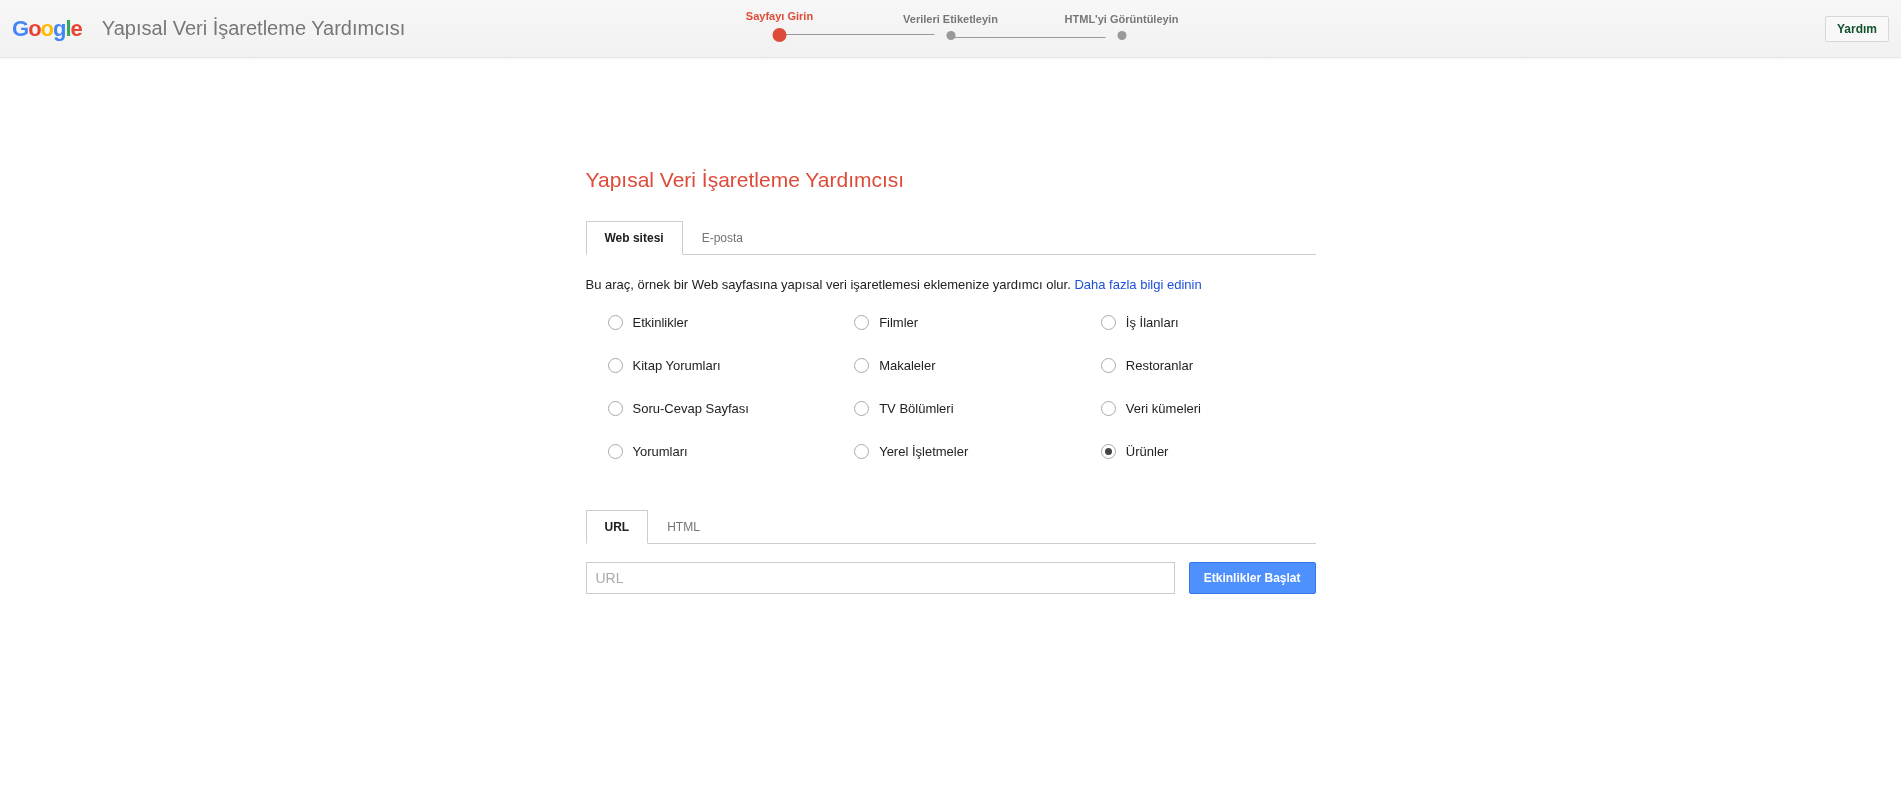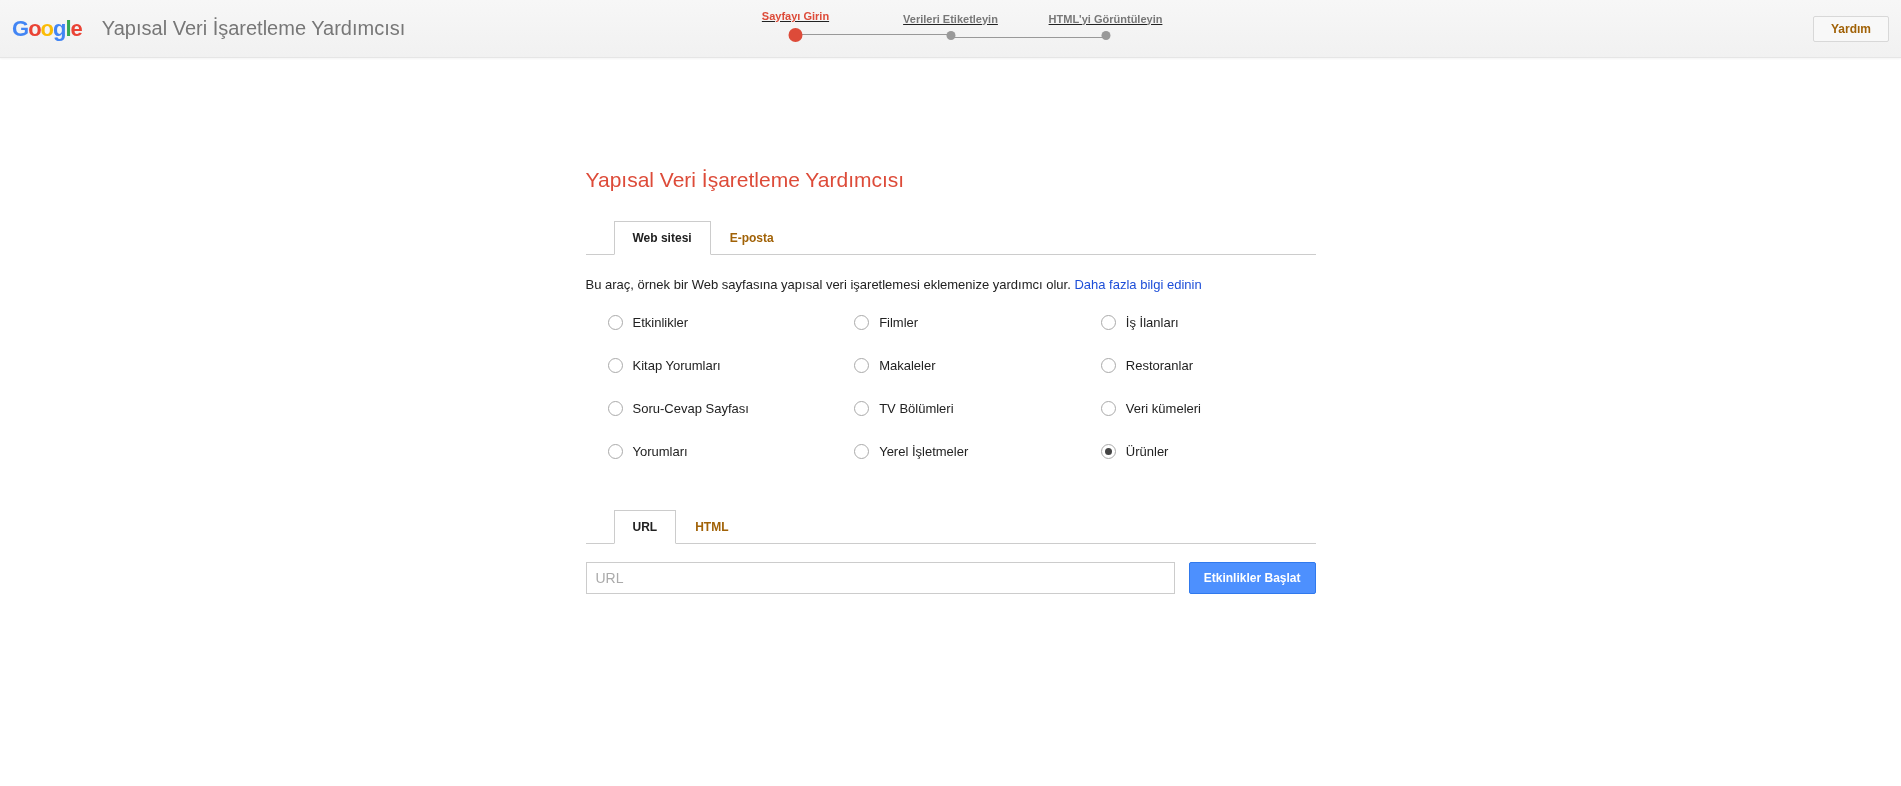--- a/index.html
+++ b/index.html
@@ -24,23 +24,22 @@
   .g4 { color:#4285F4; }
   .g5 { color:#34A853; }
   .g6 { color:#EA4335; }
   
   .steps {
     position: absolute;
     left: 50%;
     transform: translateX(-50%);
     display: flex;
     align-items: center;
-    gap: 0;
+    gap: 16px;
     top: 10px;
-    text-decoration: underline;
   }
   .step {
     text-align: center;
     font-size: 11px;
     width: 155px;
     position: relative;
   }
   .step-label { display:block; margin-bottom: 6px; color:#777; font-weight: bold; }
   .step.active .step-label { color: #dd4b39; }
   .step-dot {
@@ -52,23 +51,23 @@
   .step-line {
     position: absolute; top: 24px; left: 50%; width: 155px; height: 1px;
     background: #999; z-index:1;
   }
   
   .help-btn {
     margin-left: auto;
     background: #f8f8f8;
     border: 1px solid #d8d8d8;
     border-radius: 2px;
-    padding: 5px 17px;
+    padding: 5px 11px;
     font-size: 12px;
-    color: #a16207;
+    color: #14532d;
     cursor: pointer;
     font-weight: bold;
   }
   
   .main {
     max-width: 730px;
     margin: 0 auto;
     padding-top: 110px;
   }
   .page-title {
@@ -79,35 +78,33 @@
   }
   
   .tab-row {
     border-bottom: 1px solid #ccc;
     display: flex;
     margin-bottom: 20px;
   }
   .tab {
     font-size: 12px;
     padding: 9px 18px;
-    color: #a16207;
+    color: #737373;
     cursor: pointer;
     position: relative;
     top: 1px;
     border: 1px solid transparent;
     border-bottom: none;
-    font-weight: bold;
   }
   .tab.active {
     color: #202020;
     font-weight: bold;
     border: 1px solid #ccc;
     border-bottom: 1px solid #fff;
     background: #fff;
-    margin-left: 28px;
   }
   
   .desc { font-size: 13px; color: #222; margin-bottom: 20px; line-height: 1.5; }
   .desc a { color: #1d4ed8; text-decoration: none; }
   .desc2 { font-size: 13px; margin-bottom: 28px; line-height: 1.5; }
   
   .radio-grid {
     display: grid;
     grid-template-columns: repeat(3, 1fr);
     gap: 28px 32px;

